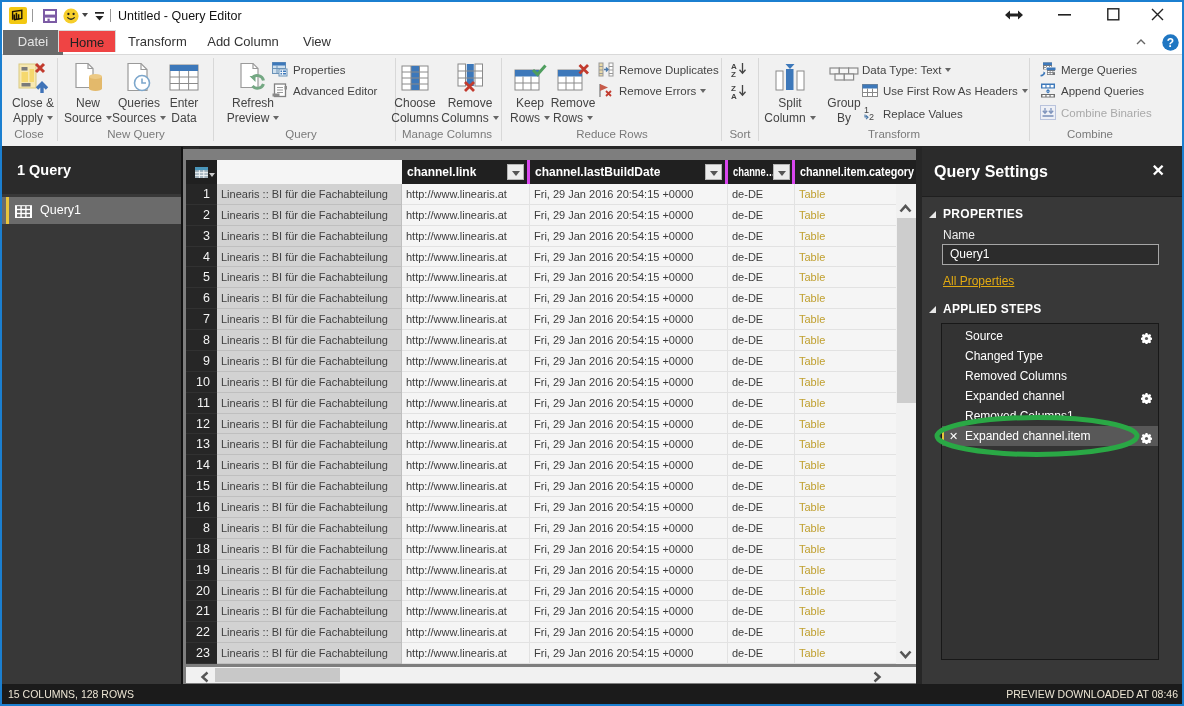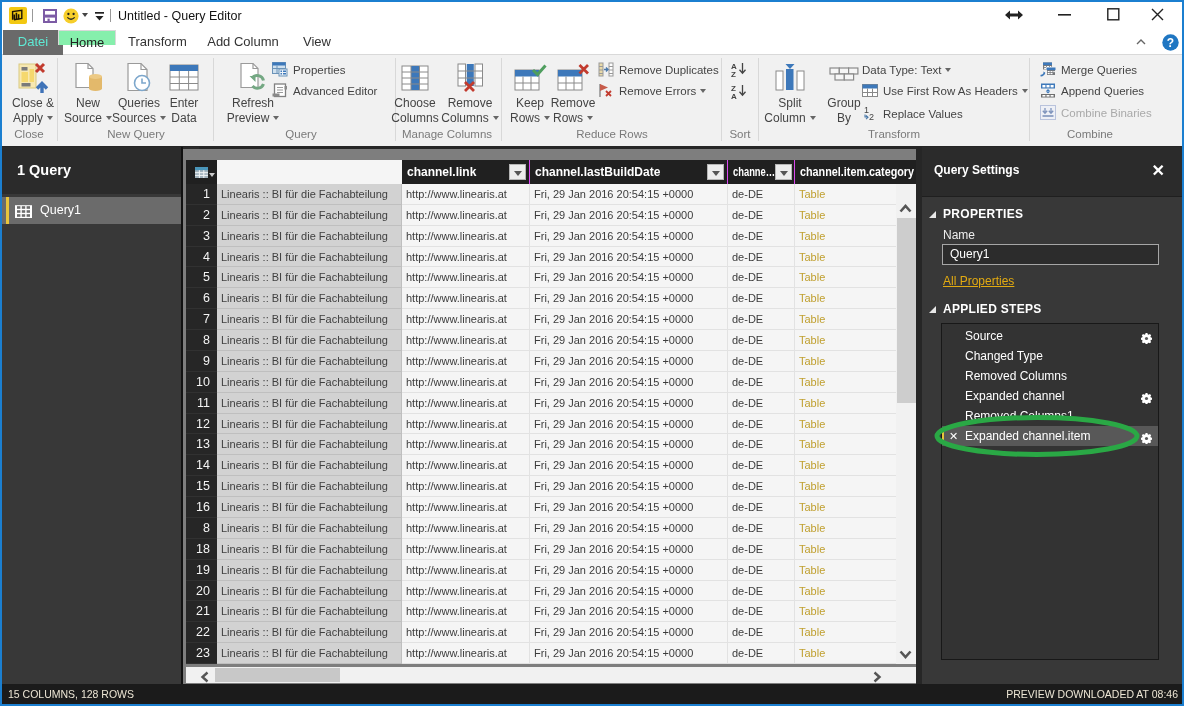--- a/index.html
+++ b/index.html
@@ -4,22 +4,22 @@
 *{margin:0;padding:0;box-sizing:border-box}
 html,body{width:1184px;height:706px;font-family:"Liberation Sans",sans-serif;overflow:hidden;background:#fff;position:relative}
 .abs{position:absolute}
 
 #titlebar{position:absolute;left:0;top:0;width:1184px;height:30px;background:#fff}
 #titletext{position:absolute;left:118px;top:9px;font-size:12.5px;color:#111}
 .vsep{position:absolute;top:9px;width:1px;height:13px;background:#999}
 
 #tabrow{position:absolute;left:0;top:30px;width:1184px;height:25px;background:#fff;border-bottom:1px solid #d9d9d9}
 .tab{position:absolute;top:0;height:25px;font-size:13px;color:#333;text-align:center;line-height:24px;white-space:nowrap}
-#tab-datei{left:3px;width:60px;background:#6a6a6a;color:#5eead4}
-#tab-home{left:58px;width:58px;background:#86efac;border:1px solid #d9d9d9;border-bottom:none;height:15px;z-index:3;color:#222}
+#tab-datei{left:3px;width:60px;background:#6a6a6a;color:#e5e5e5}
+#tab-home{left:58px;width:58px;background:#ef4444;border:1px solid #d9d9d9;border-bottom:none;height:22px;z-index:3;color:#222}
 
 #ribbon{position:absolute;left:0;top:55px;width:1184px;height:91px;background:#f1f1f1}
 .gsep{position:absolute;top:3px;height:83px;width:1px;background:#d8d8d8}
 .glabel{position:absolute;top:73px;height:16px;font-size:11.5px;color:#7a7a7a;text-align:center;white-space:nowrap}
 .bigbtn{position:absolute;top:4px;text-align:center;font-size:12px;color:#444;line-height:14.5px;white-space:nowrap}
 .bigbtn svg{display:block;margin:3px auto 2px auto}
 .smallrow{position:absolute;height:16px;font-size:11.5px;color:#444;white-space:nowrap;line-height:16px}
 .smallrow svg{vertical-align:-3px;margin-right:5px}
 .drop{display:inline-block;width:0;height:0;border-left:3.5px solid transparent;border-right:3.5px solid transparent;border-top:4px solid #666;margin-left:4px;vertical-align:2px}
 
@@ -28,39 +28,39 @@
 #leftpanel{position:absolute;left:2px;top:147px;width:179px;height:537px;background:#383838}
 #lp-head{position:absolute;left:0;top:0;width:197px;height:47px;background:#2b2b2b}
 #lp-title{position:absolute;left:15px;top:15px;font-size:14.5px;font-weight:bold;color:#fff}
 
 #query1{position:absolute;left:0;top:50px;width:179px;height:27px;background:#6b6b6b}
 #query1 .ybar{position:absolute;left:4px;top:0;width:3px;height:27px;background:#e8c53c}
 #query1 .qtxt{position:absolute;left:38px;top:6px;font-size:12.5px;color:#fff}
 
 #tmargin{position:absolute;left:183px;top:149px;width:733px;height:535px;background:#7e7e7e}
 #grid{position:absolute;left:186px;top:160px;width:730px;height:504px;background:#f5f5f5;overflow:hidden}
-.h{position:absolute;top:0;height:24px;background:#202020;color:#fff;font-weight:bold;font-size:12px;line-height:24px;padding-left:5px;border-right:1px solid #d946ef;overflow:hidden}
+.h{position:absolute;top:0;height:24px;background:#202020;color:#fff;font-weight:bold;font-size:12px;line-height:24px;padding-left:5px;border-right:3px solid #d946ef;overflow:hidden}
 .h.ysel{background:#f2c811;color:#39340f;border-right:1px solid #caa50c;border-bottom:1px solid #c8a40a}
 .fbtn{position:absolute;top:4px;right:3px;width:17px;height:16px;background:#ececec;border:1px solid #b5b5b5}
 .fbtn:after{content:"";position:absolute;left:4px;top:6px;border-left:4px solid transparent;border-right:4px solid transparent;border-top:5px solid #555}
 #corner{position:absolute;left:0;top:0;width:31px;height:24px;background:#202020}
 .rnum{position:absolute;left:0;width:31px;height:20.87px;background:#262626;color:#f4f4f4;font-size:12.5px;text-align:right;padding-right:7px;border-bottom:1px solid #313131;line-height:20px}
 .c{position:absolute;height:20.87px;background:#f5f5f5;border-bottom:1px solid #e2e2e2;border-right:1px solid #e2e2e2;font-size:11px;color:#3c3c3c;line-height:20px;padding-left:4px;white-space:nowrap;overflow:hidden}
 .c.tsel{background:#d2d2d2;border-bottom:1px solid #bfbfbf;border-right:1px solid #bfbfbf;color:#404040}
 .c.cat{color:#c0a030;border-right:none}
 
 #vsb{position:absolute;left:710px;top:24px;width:20px;height:482px;background:#f1f1f1}
 #vsb .thumb{position:absolute;left:1px;top:34px;width:19px;height:185px;background:#cdcdcd}
 #hsb{position:absolute;left:186px;top:667px;width:730px;height:16px;background:#f1f1f1}
 #hsb .thumb{position:absolute;left:29px;top:1px;width:125px;height:14px;background:#c8c8c8}
 .chev{position:absolute}
 
 #rightpanel{position:absolute;left:922px;top:147px;width:260px;height:537px;background:#383838}
 #rp-head{position:absolute;left:0;top:0;width:260px;height:50px;background:#2b2b2b;border-bottom:1px solid #1f1f1f}
-#rp-title{position:absolute;left:12px;top:16px;font-size:12px;font-weight:bold;color:#fff}
+#rp-title{position:absolute;left:12px;top:16px;font-size:16px;font-weight:bold;color:#fff}
 #rp-x{position:absolute;right:17px;top:14px;color:#fff;font-size:16px;font-weight:bold}
 .sect{position:absolute;left:7px;font-size:12px;font-weight:bold;color:#fff;letter-spacing:0.3px}
 .sect .tri{display:inline-block;width:0;height:0;border-left:7px solid transparent;border-bottom:7px solid #e8e8e8;margin-right:7px}
 #namelabel{position:absolute;left:21px;top:81px;font-size:12px;color:#eee}
 #namebox{position:absolute;left:20px;top:97px;width:217px;height:21px;background:#2c2c2c;border:1px solid #a6a6a6;color:#fff;font-size:12px;line-height:19px;padding-left:7px}
 #allprops{position:absolute;left:21px;top:127px;font-size:12px;color:#e2aa11;text-decoration:underline}
 #steps{position:absolute;left:19px;top:176px;width:218px;height:337px;background:#333;border:1px solid #181818}
 .step{position:absolute;left:0;width:216px;height:20px;color:#fff;font-size:12px;line-height:20px;padding-left:23px;white-space:nowrap}
 .step .gear{position:absolute;right:6px;top:4px}
 .step.sel{background:#585858}

